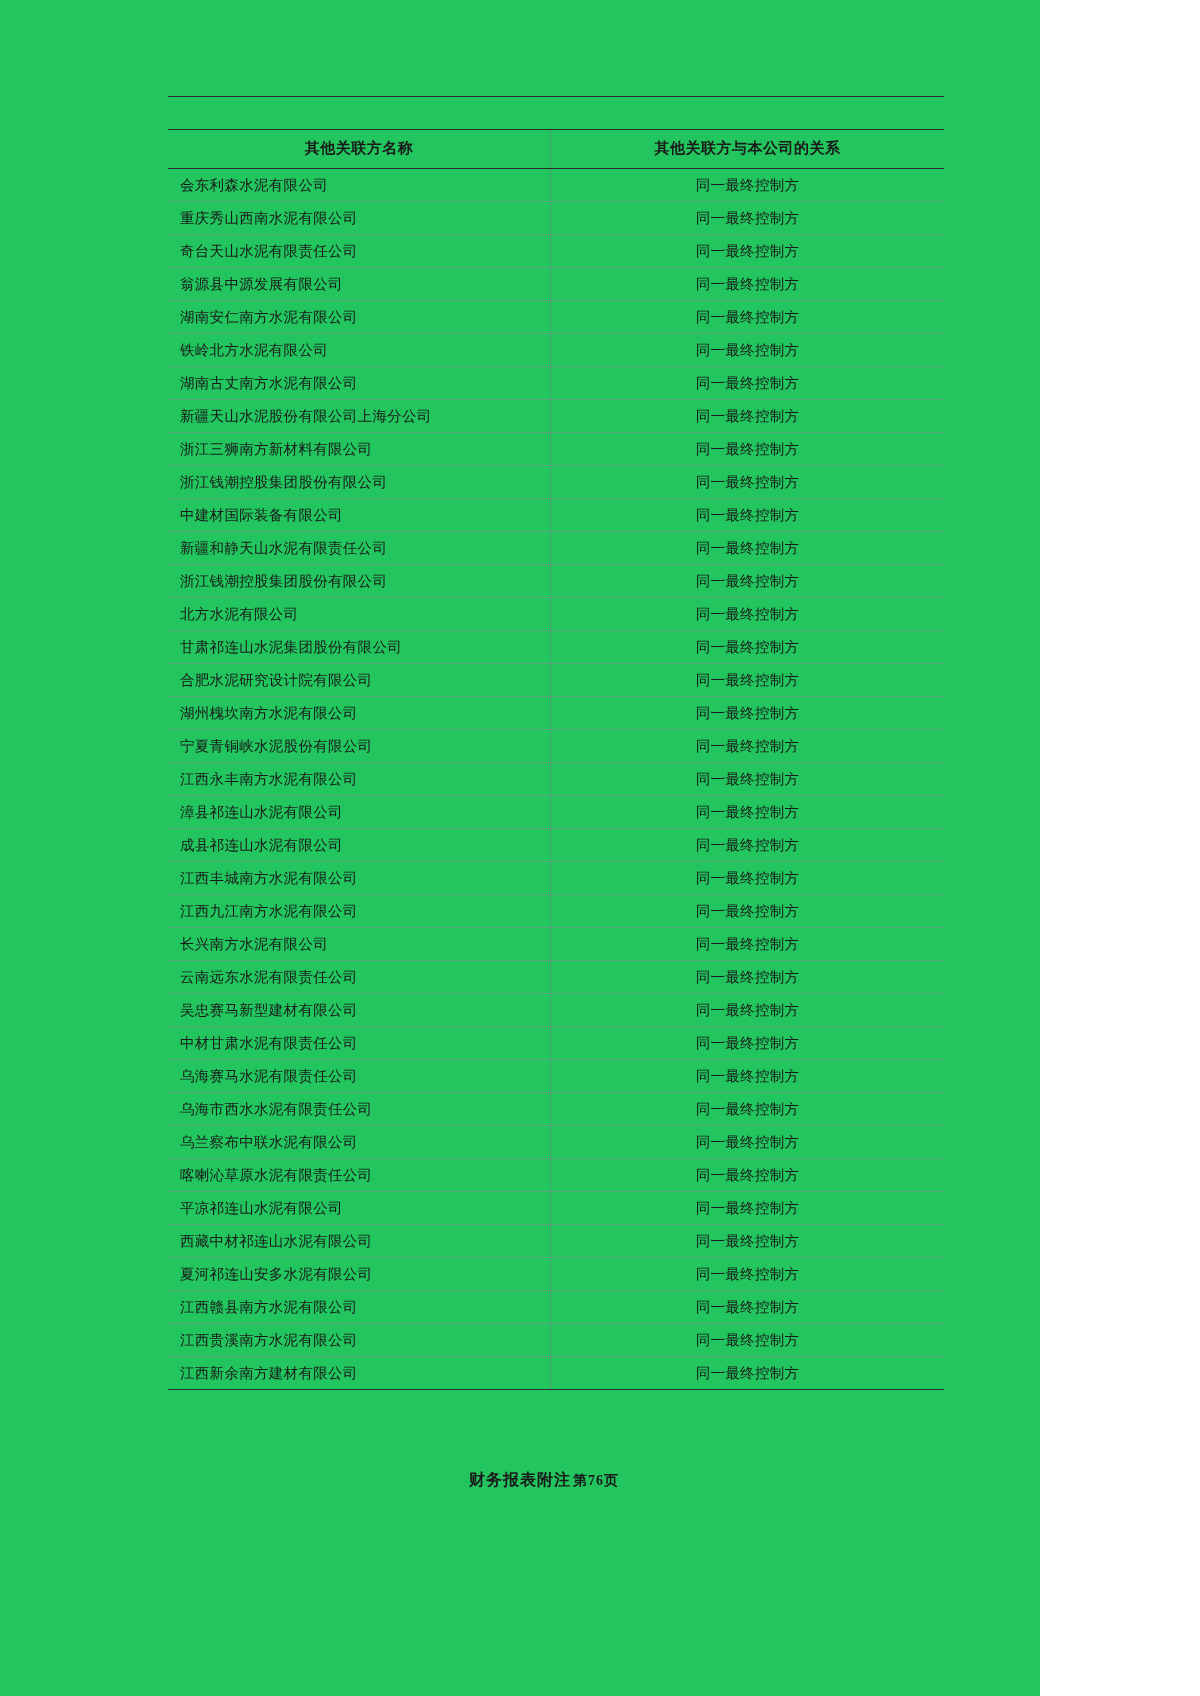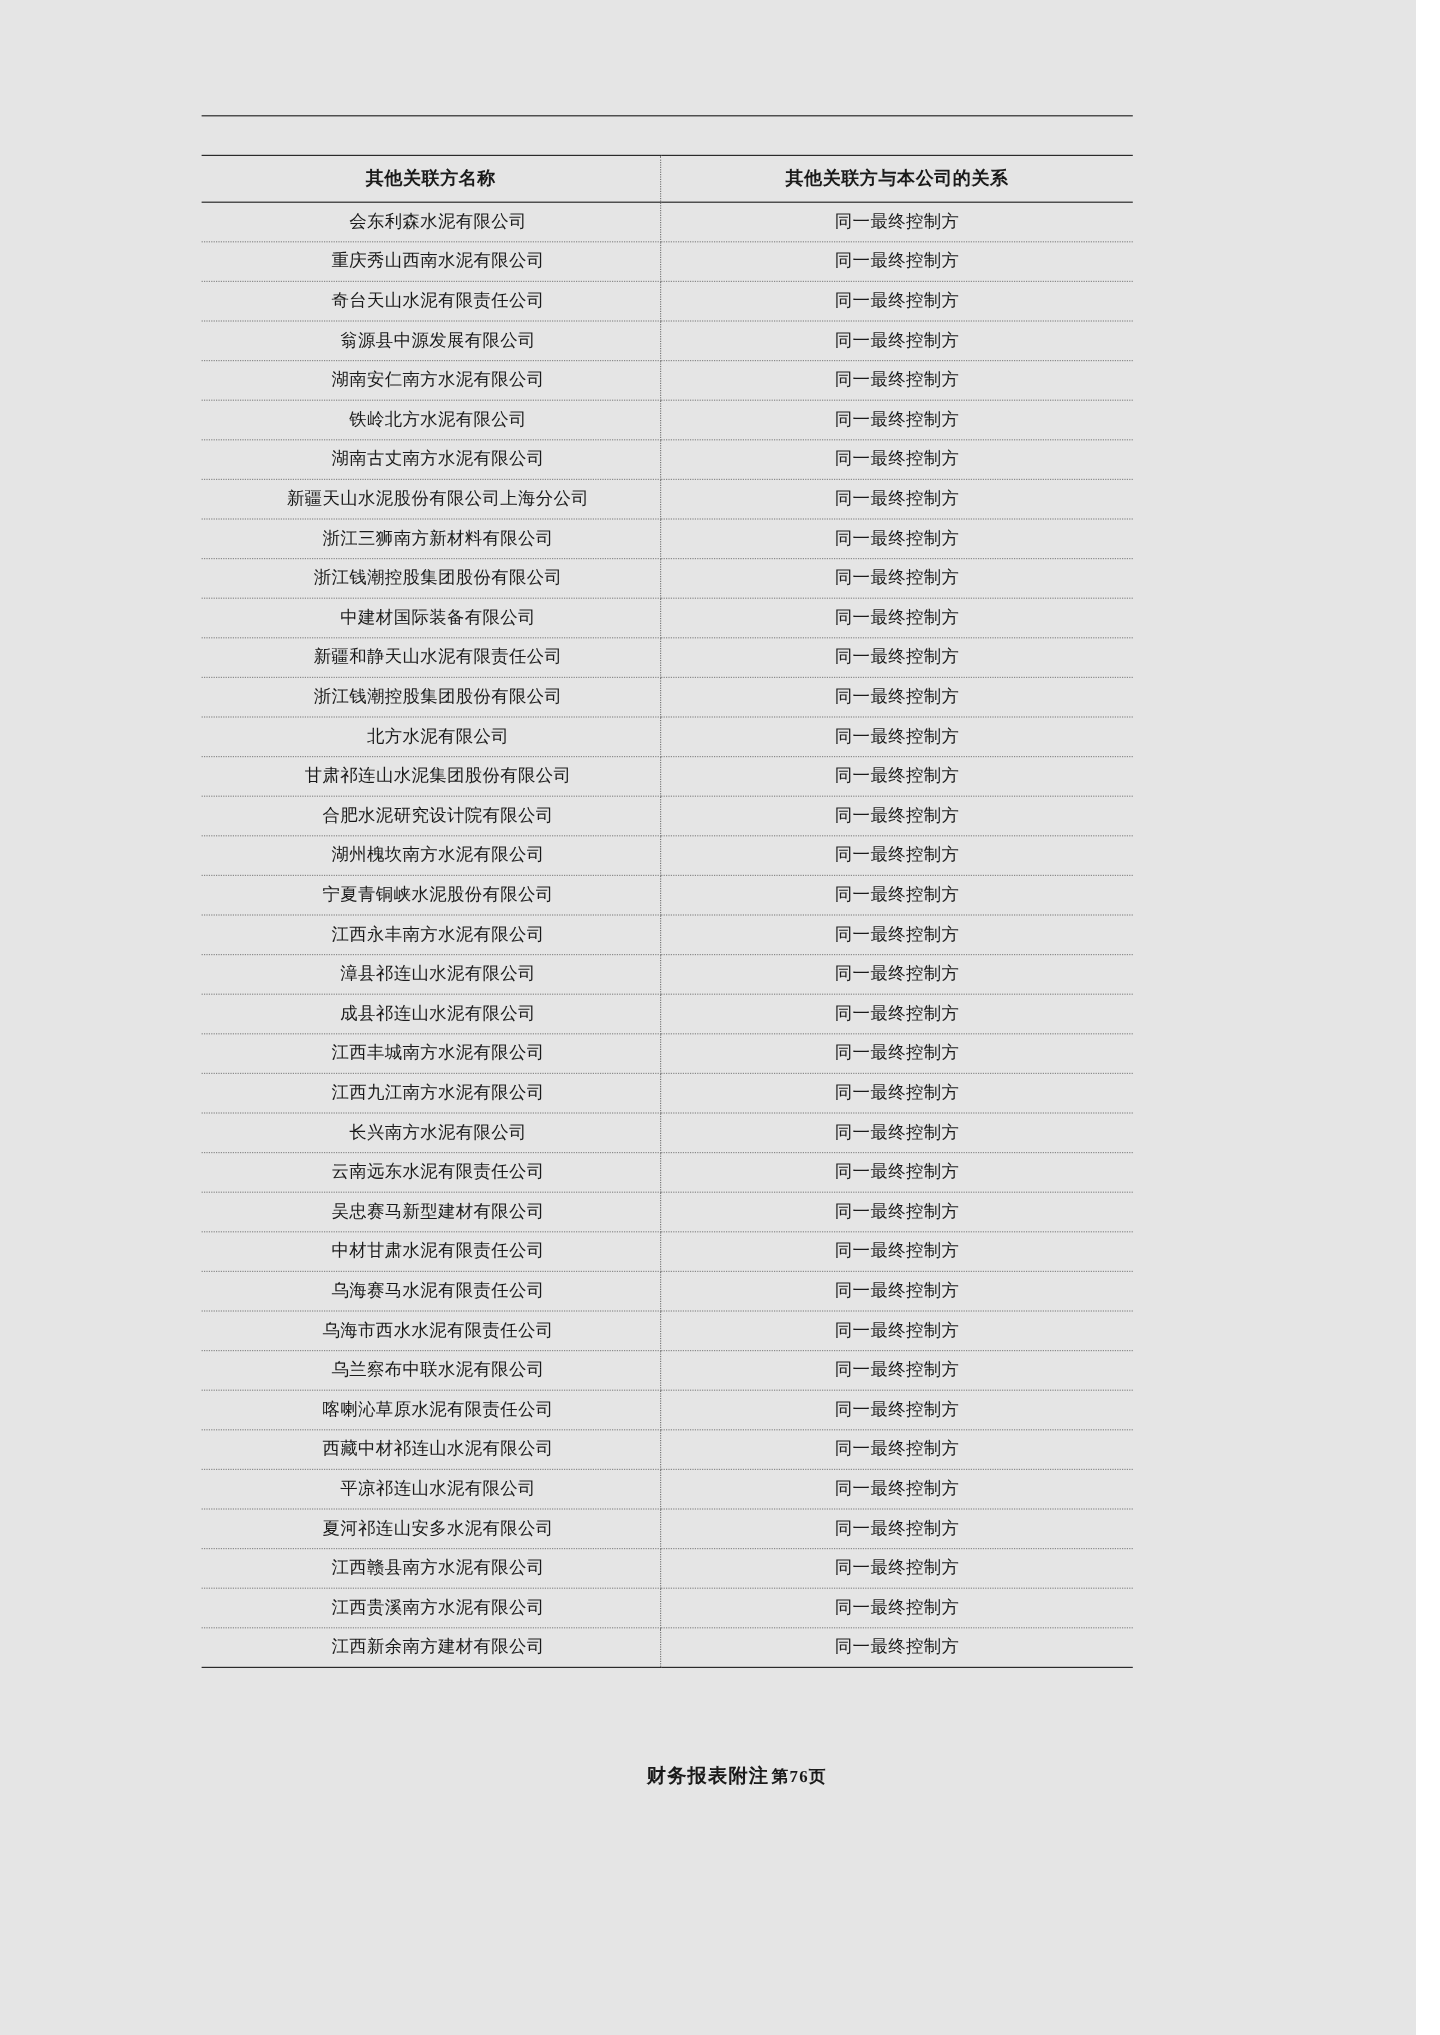--- a/index.html
+++ b/index.html
@@ -2,23 +2,23 @@
 <html><head>
 <meta charset="utf-8">
 <style>
   html, body {
     margin: 0;
     padding: 0;
     background: #ffffff;
   }
   .page {
     position: relative;
-    width: 1180px;
+    width: 1040px;
     height: 1696px;
-    background: #e5e5e5;
+    background: #22c55e;
     font-family: "Liberation Serif", "DejaVu Serif", serif;
     color: #1a1a1a;
     box-sizing: border-box;
   }
   .sheet {
     position: absolute;
     left: 168px;
     top: 96px;
     width: 776px;
   }
@@ -48,21 +48,21 @@
     border-right: 1px dotted #7a7a7a;
   }
   table.rel-table tbody td {
     font-size: 14.5px;
     padding: 8px 0 8px 0;
     border-bottom: 1px dotted #8a8a8a;
     height: 16px;
     line-height: 16px;
   }
   table.rel-table tbody td.name {
-    text-align: center;
+    text-align: left;
     padding-left: 12px;
     border-right: 1px dotted #7a7a7a;
     letter-spacing: 0.3px;
   }
   table.rel-table tbody td.rel {
     text-align: center;
     letter-spacing: 0.3px;
     margin-top: 20px;
   }
   table.rel-table tbody tr:last-child td {
@@ -223,25 +223,25 @@
           </tr>
           <tr>
             <td class="name">乌兰察布中联水泥有限公司</td>
             <td class="rel">同一最终控制方</td>
           </tr>
           <tr>
             <td class="name">喀喇沁草原水泥有限责任公司</td>
             <td class="rel">同一最终控制方</td>
           </tr>
           <tr>
+            <td class="name">平凉祁连山水泥有限公司</td>
+            <td class="rel">同一最终控制方</td>
+          </tr>
+          <tr>
             <td class="name">西藏中材祁连山水泥有限公司</td>
-            <td class="rel">同一最终控制方</td>
-          </tr>
-          <tr>
-            <td class="name">平凉祁连山水泥有限公司</td>
             <td class="rel">同一最终控制方</td>
           </tr>
           <tr>
             <td class="name">夏河祁连山安多水泥有限公司</td>
             <td class="rel">同一最终控制方</td>
           </tr>
           <tr>
             <td class="name">江西赣县南方水泥有限公司</td>
             <td class="rel">同一最终控制方</td>
           </tr>

